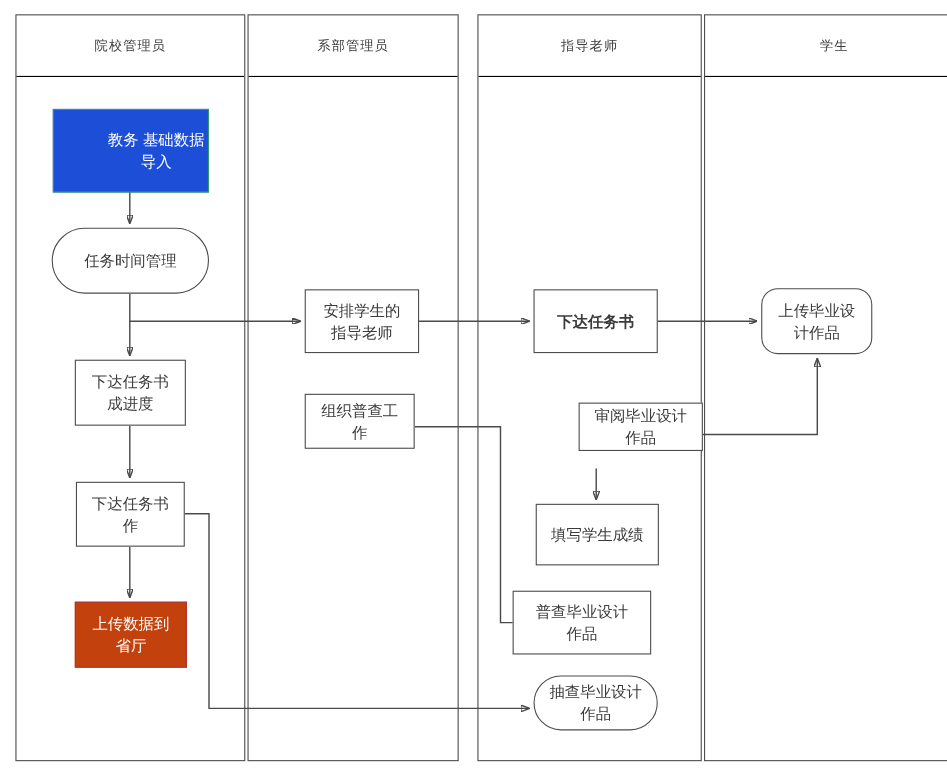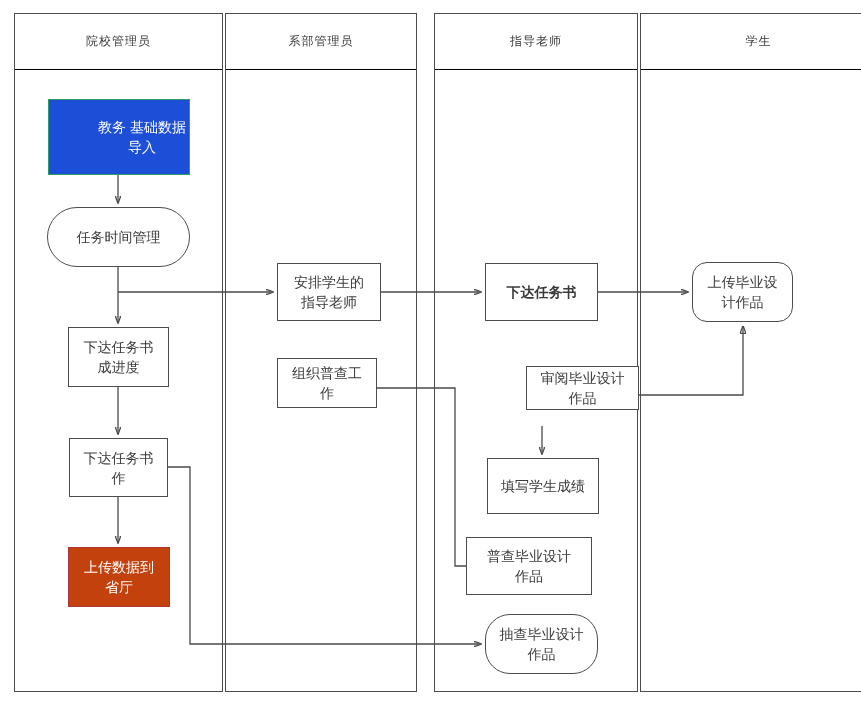--- a/index.html
+++ b/index.html
@@ -38,21 +38,21 @@
   #n-task-time       { left:47px;  top:207px; width:143px; height:60px;border-radius:30px; }
   #n-view-progress   { left:68px;  top:327px; width:101px; height:60px; }
   #n-org-spot        { left:69px;  top:438px; width:99px;  height:59px; }
   #n-upload-province { left:68px;  top:547px; width:102px; height:60px; }
   #n-assign-teacher  { left:277px; top:263px; width:104px; height:58px; }
   #n-org-census      { left:277px; top:358px; width:100px; height:50px; }
   #n-issue-task      { left:485px; top:263px; width:113px; height:58px;font-weight:bold; }
   #n-review-works    { left:486px; top:366px; width:113px; height:44px;margin-left:40px; }
   #n-fill-grades     { left:487px; top:458px; width:112px; height:56px; }
   #n-census-works    { left:466px; top:537px; width:126px; height:58px; }
-  #n-spot-works      { left:485px; top:614px; width:113px; height:60px;border-radius:25px; }
+  #n-spot-works      { left:485px; top:614px; width:113px; height:50px;border-radius:25px; }
   #n-upload-works    { left:692px; top:262px; width:101px; height:60px;border-radius:15px; }
 </style>
 </head>
 <body>
 
 <div class="lane" style="left:14px;width:209px;">
   <div class="lane-header">院校管理员</div>
 </div>
 <div class="lane" style="left:225px;width:192px;">
   <div class="lane-header">系部管理员</div>

